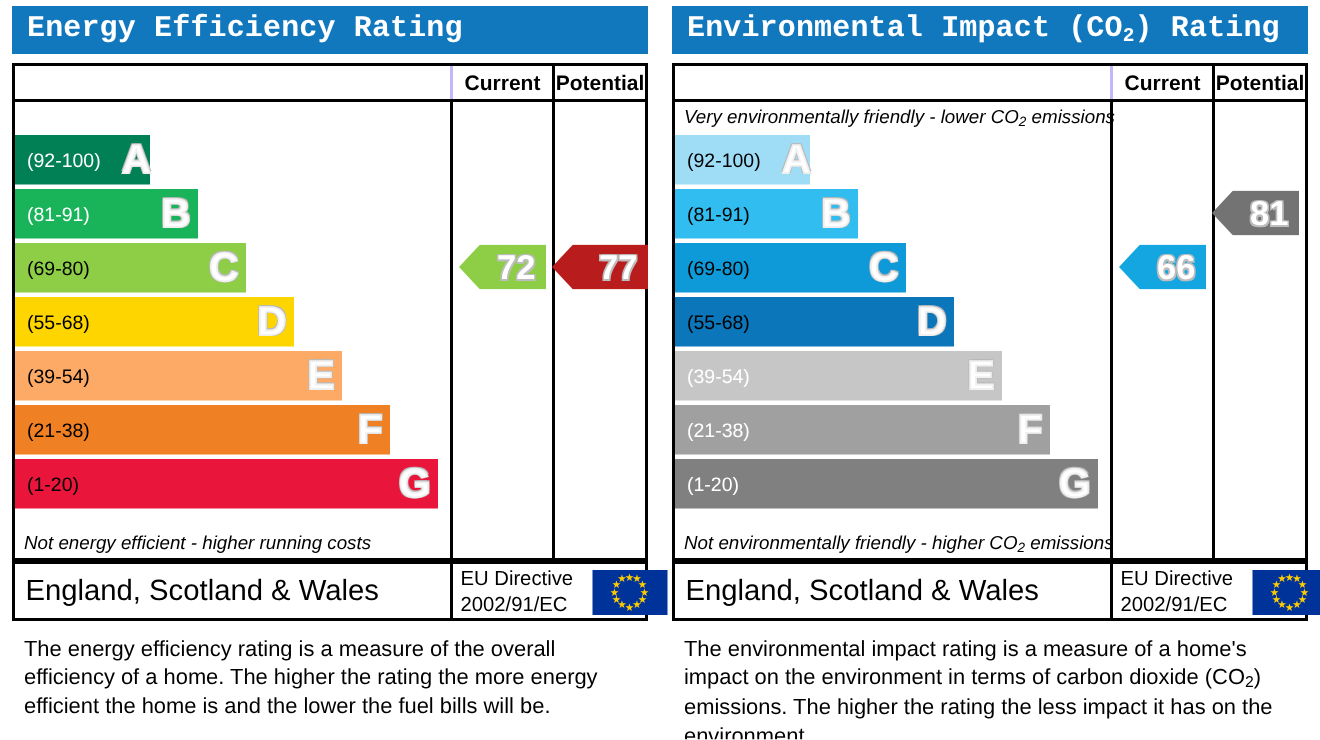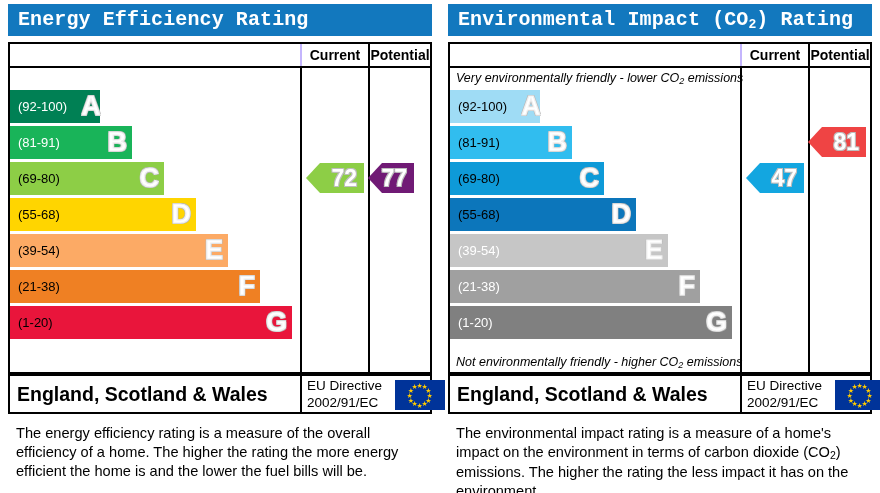--- a/index.html
+++ b/index.html
@@ -137,21 +137,21 @@
     position: relative;
     height: 40px;
     border: 2px solid #000;
     border-top: 2px solid #000;
     margin-top: 0;
     background: #fff;
   }
   .footer-title {
     position: absolute; left: 7px; top: 0;
     height: 36px; line-height: 36px;
-    font-size: 19.5px; font-weight: bold; color: #000;
+    font-size: 19.5px; font-weight: normal; color: #000;
     white-space: nowrap;
   }
   .footer-directive {
     position: absolute; left: 290px; top: 0;
     width: 92px; height: 36px;
     border-left: 2px solid #000;
     font-size: 13.5px; color: #000;
     padding-left: 5px;
     line-height: 17px;
     padding-top: 1px;
@@ -188,20 +188,21 @@
       <div class="panel-inner">
         <div class="title-bar">Energy Efficiency Rating</div>
         <div class="grid">
           <div class="hdr-row">
             <div class="hdr-cell hdr-cur">Current</div>
             <div class="hdr-cell hdr-pot">Potential</div>
           </div>
           <div class="body-area">
             <div class="vline v1"></div>
             <div class="vline v2"></div>
+            <div class="caption bot">Not energy efficient - higher running costs</div>
             <div class="bands">
               <div class="band">
                 <div class="band-bar" style="width: 90px; background: rgb(0, 128, 84);">
                   <span class="band-range light">(92-100)</span>
                   <span class="band-letter">A</span>
                 </div>
               </div>
               <div class="band">
                 <div class="band-bar" style="width: 122px; background: rgb(25, 180, 89);">
                   <span class="band-range light">(81-91)</span>
@@ -235,21 +236,21 @@
               <div class="band">
                 <div class="band-bar" style="width: 282px; background: rgb(233, 21, 59);">
                   <span class="band-range">(1-20)</span>
                   <span class="band-letter">G</span>
                 </div>
               </div>
             </div>
             <div class="arrow" style="background: rgb(141, 206, 70); width: 58px; top: 95px; left: 296px;">
               <span>72</span>
             </div>
-            <div class="arrow" style="background: #701a75; width: 46px; top: 95px; left: 358px;">
+            <div class="arrow" style="background: #b91c1c; width: 64px; top: 95px; left: 358px;">
               <span>77</span>
             </div>
           </div>
         </div>
         <div class="footer">
           <div class="footer-title">England, Scotland &amp; Wales</div>
           <div class="footer-directive">
             <div>EU Directive</div>
             <div>2002/91/EC</div>
           </div>
@@ -322,23 +323,23 @@
                 </div>
               </div>
               <div class="band">
                 <div class="band-bar" style="width: 282px; background: rgb(128, 128, 128);">
                   <span class="band-range light">(1-20)</span>
                   <span class="band-letter">G</span>
                 </div>
               </div>
             </div>
             <div class="arrow" style="background: rgb(19, 166, 224); width: 58px; top: 95px; left: 296px;">
-              <span>47</span>
-            </div>
-            <div class="arrow" style="background: #ef4444; width: 58px; top: 59px; left: 358px;">
+              <span>66</span>
+            </div>
+            <div class="arrow" style="background: #737373; width: 58px; top: 59px; left: 358px;">
               <span>81</span>
             </div>
           </div>
         </div>
         <div class="footer">
           <div class="footer-title">England, Scotland &amp; Wales</div>
           <div class="footer-directive">
             <div>EU Directive</div>
             <div>2002/91/EC</div>
           </div>

